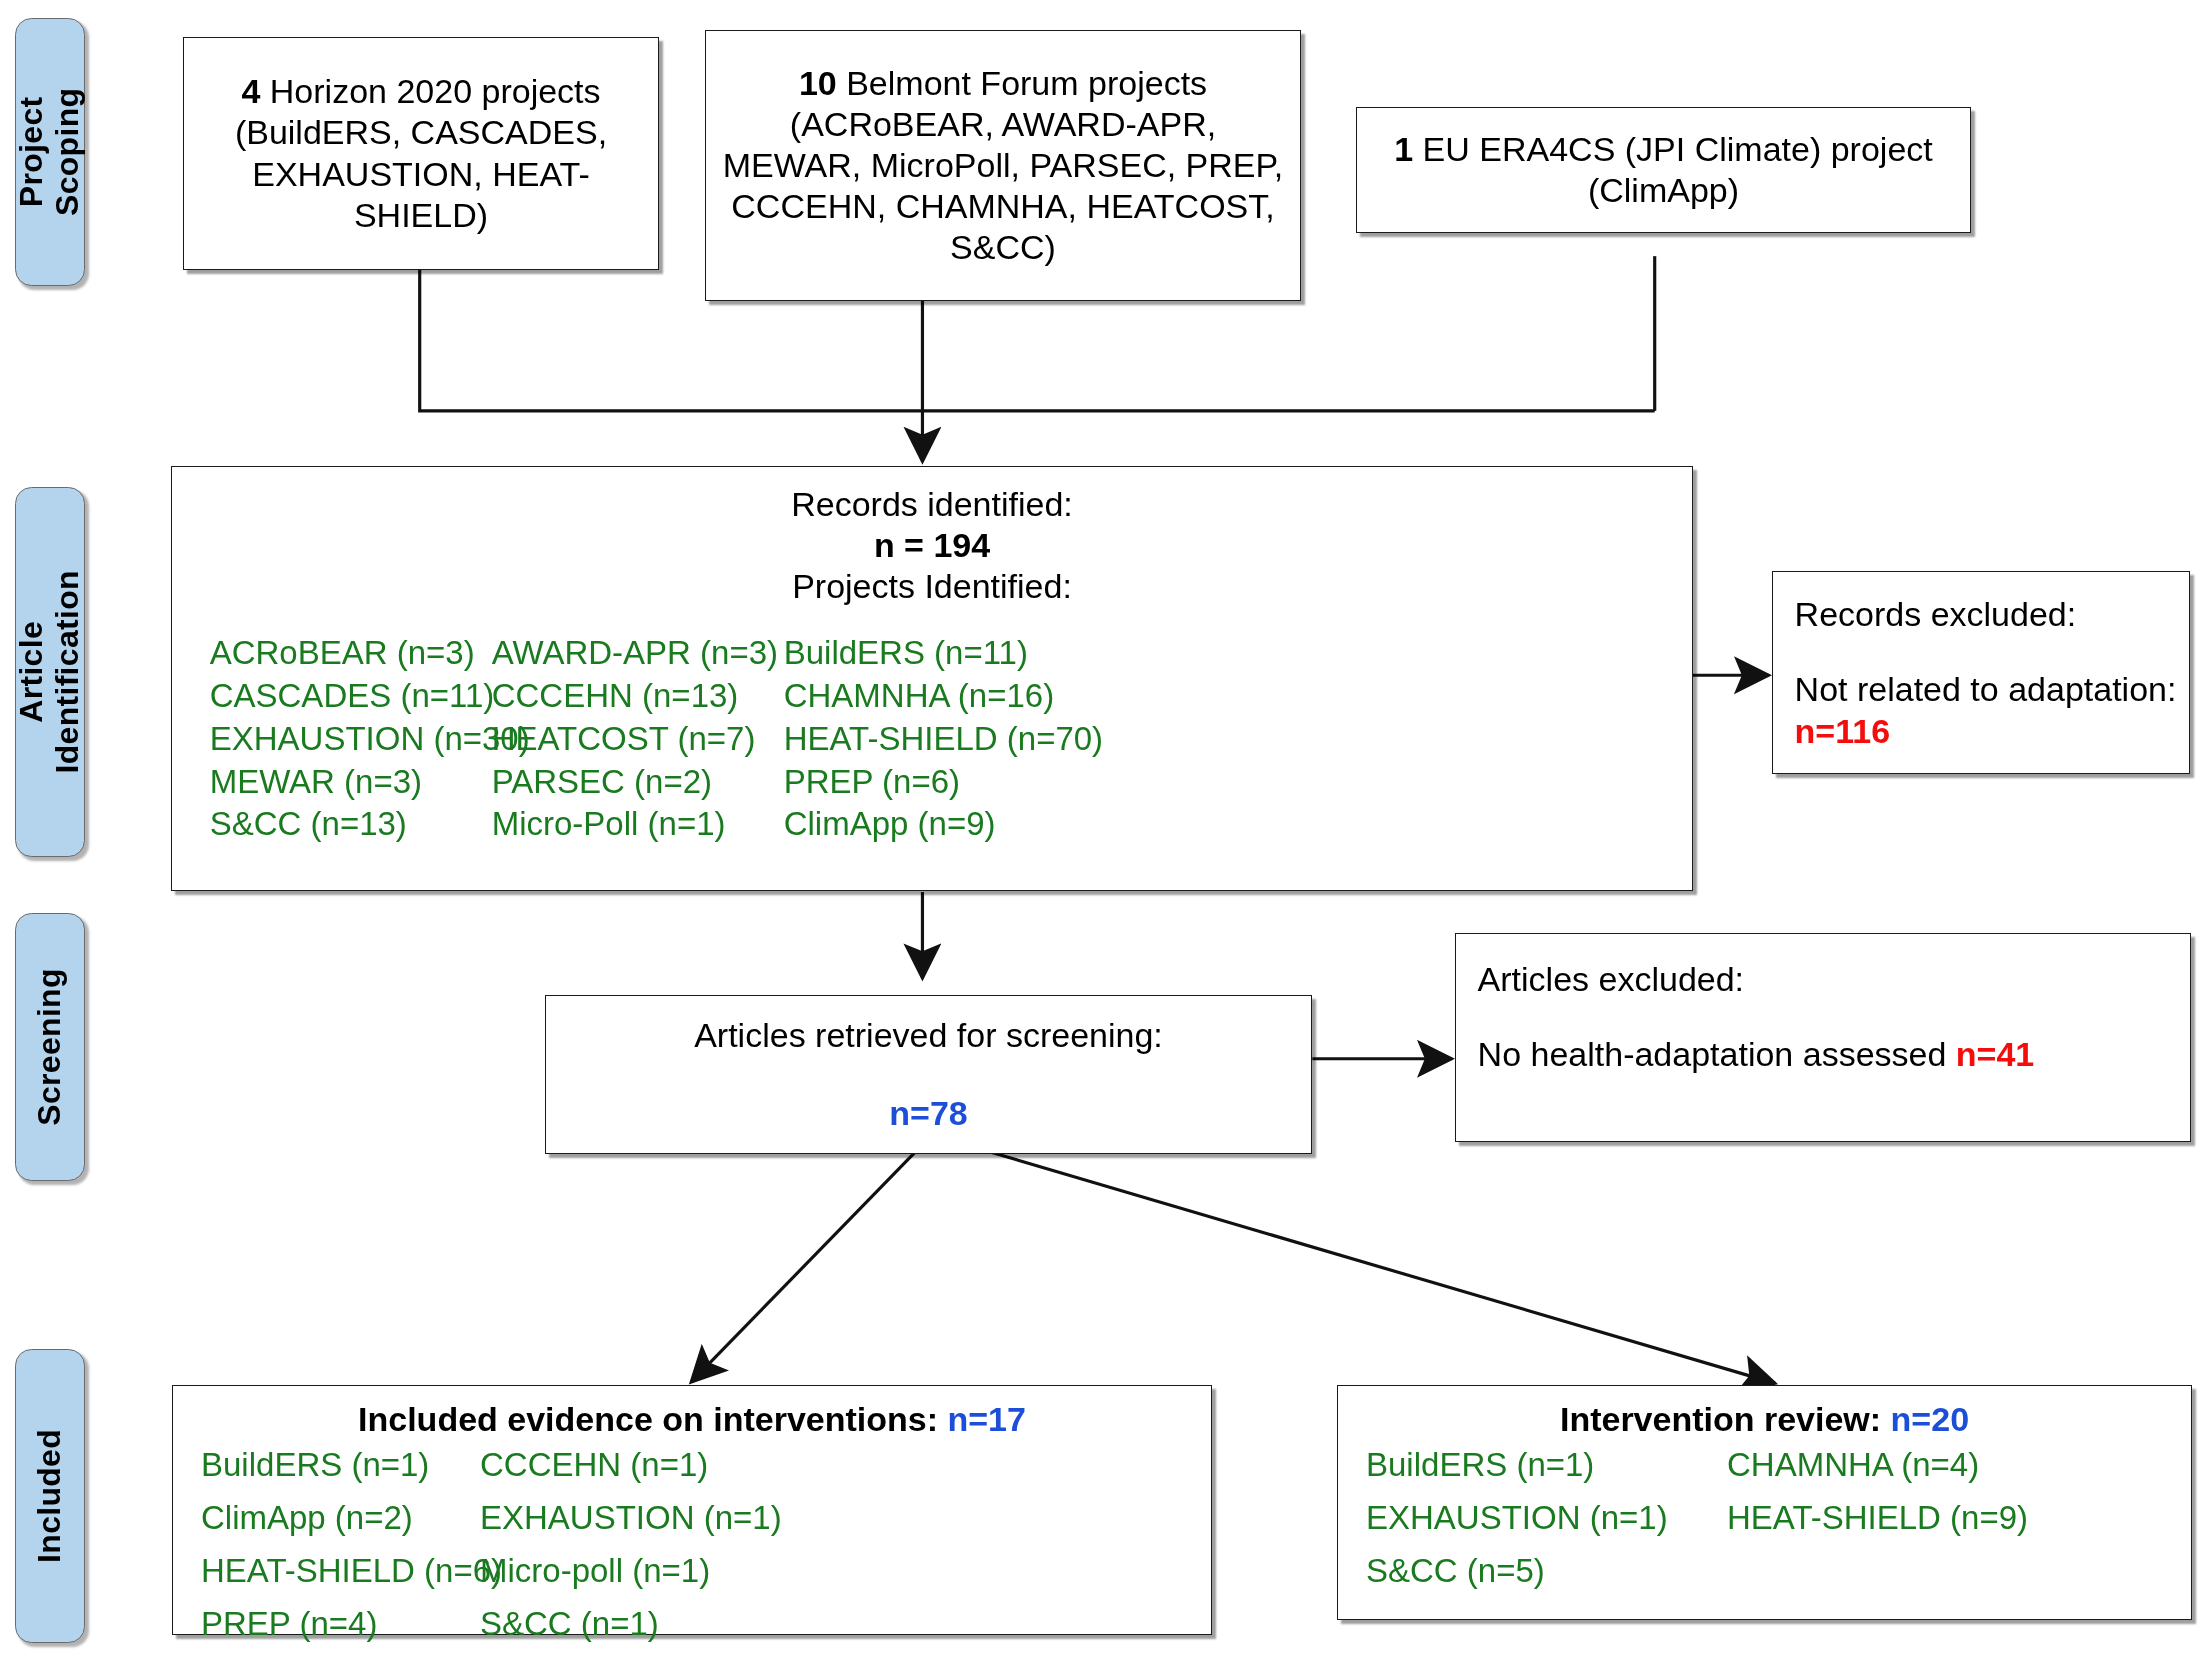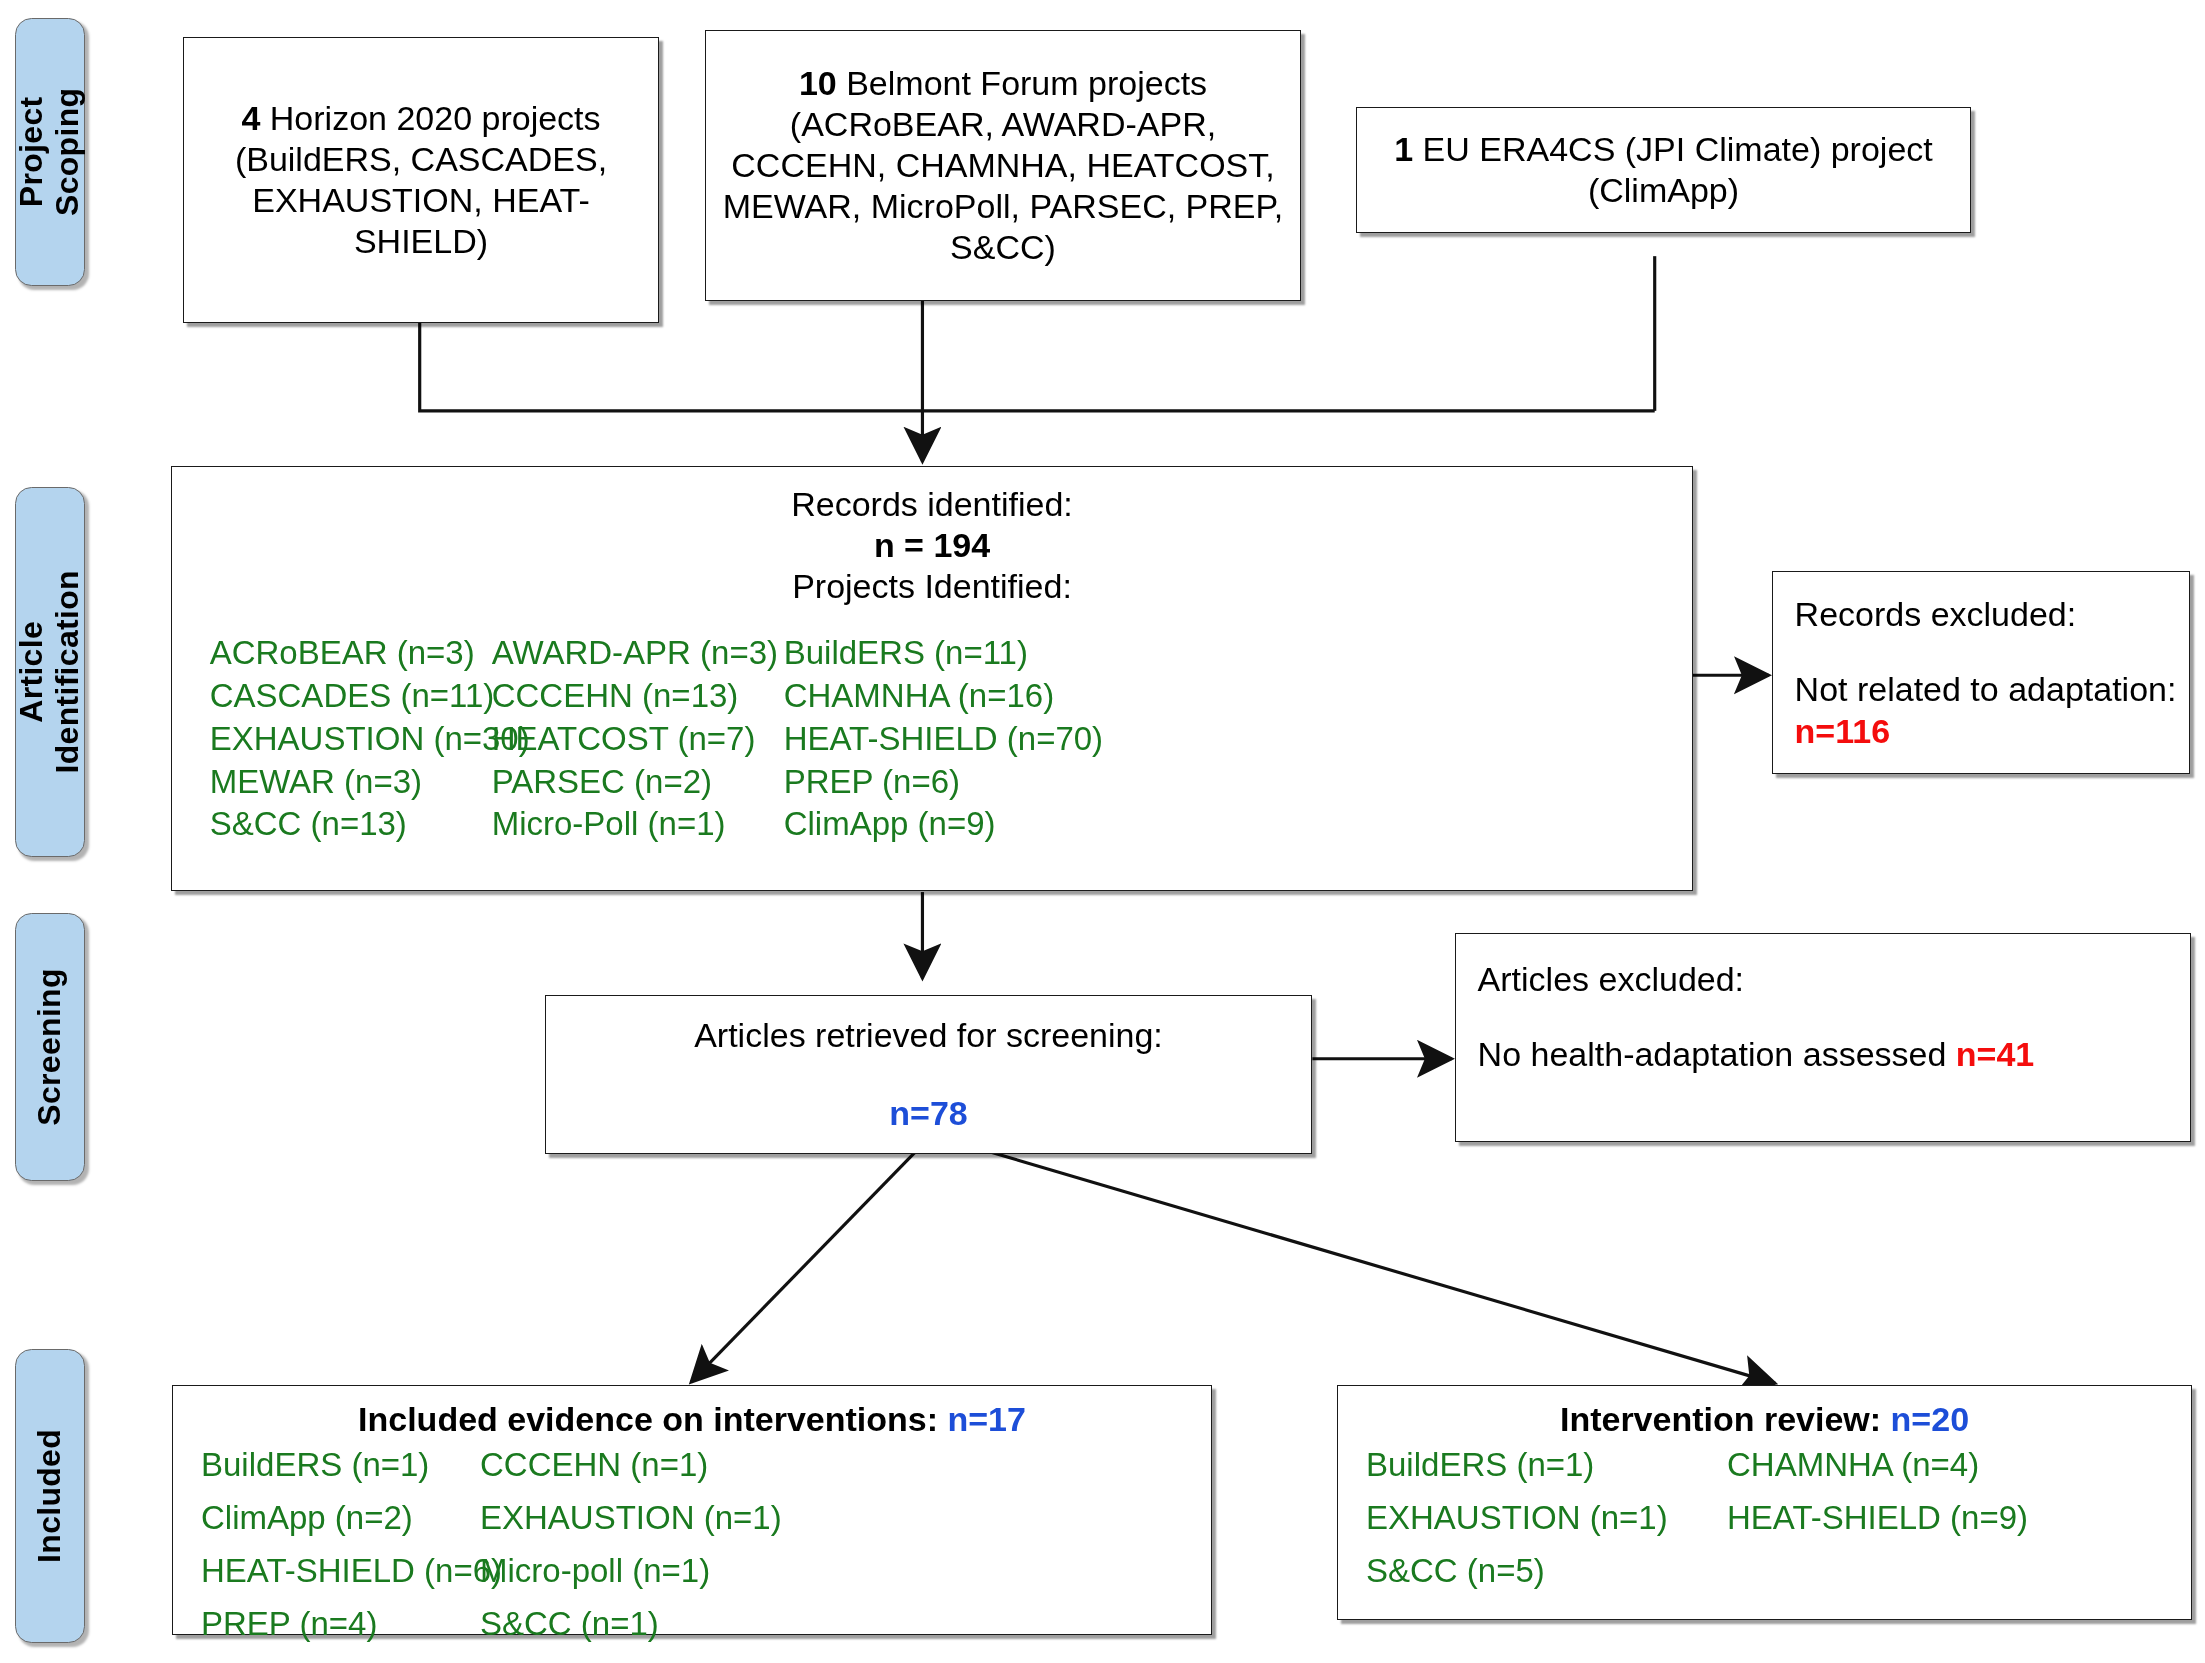--- a/index.html
+++ b/index.html
@@ -172,41 +172,41 @@
   </div>
 
   <div class="phase-pill" style="left:15px; top:913px; width:68px; height:266px;">
     <span class="phase-label">Screening</span>
   </div>
 
   <div class="phase-pill" style="left:15px; top:1349px; width:68px; height:292px;">
     <span class="phase-label">Included</span>
   </div>
 
-  <div class="flow-box" style="left:183px; top:37px; width:476px; height:286px;">
+  <div class="flow-box" style="left:183px; top:37px; width:476px; height:233px;">
     <div class="box-inner ctr" style="padding:6.3px 15px;">
       <div class="ln">
         <span class="strong">4</span>
         <span>Horizon 2020 projects</span>
       </div>
       <div class="ln">(BuildERS, CASCADES,</div>
       <div class="ln">EXHAUSTION, HEAT-</div>
       <div class="ln">SHIELD)</div>
     </div>
   </div>
 
   <div class="flow-box" style="left:705px; top:30px; width:596px; height:271px;">
     <div class="box-inner ctr" style="padding:5px 11.4px;">
       <div class="ln">
         <span class="strong">10</span>
         <span>Belmont Forum projects</span>
       </div>
       <div class="ln">(ACRoBEAR, AWARD-APR,</div>
+      <div class="ln">MEWAR, MicroPoll, PARSEC, PREP,</div>
       <div class="ln">CCCEHN, CHAMNHA, HEATCOST,</div>
-      <div class="ln">MEWAR, MicroPoll, PARSEC, PREP,</div>
       <div class="ln">S&amp;CC)</div>
     </div>
   </div>
 
   <div class="flow-box" style="left:1356px; top:107px; width:615px; height:126px;">
     <div class="box-inner ctr" style="padding:3.8px 10px;">
       <div class="ln">
         <span class="strong">1</span>
         <span>EU ERA4CS (JPI Climate) project</span>
       </div>

